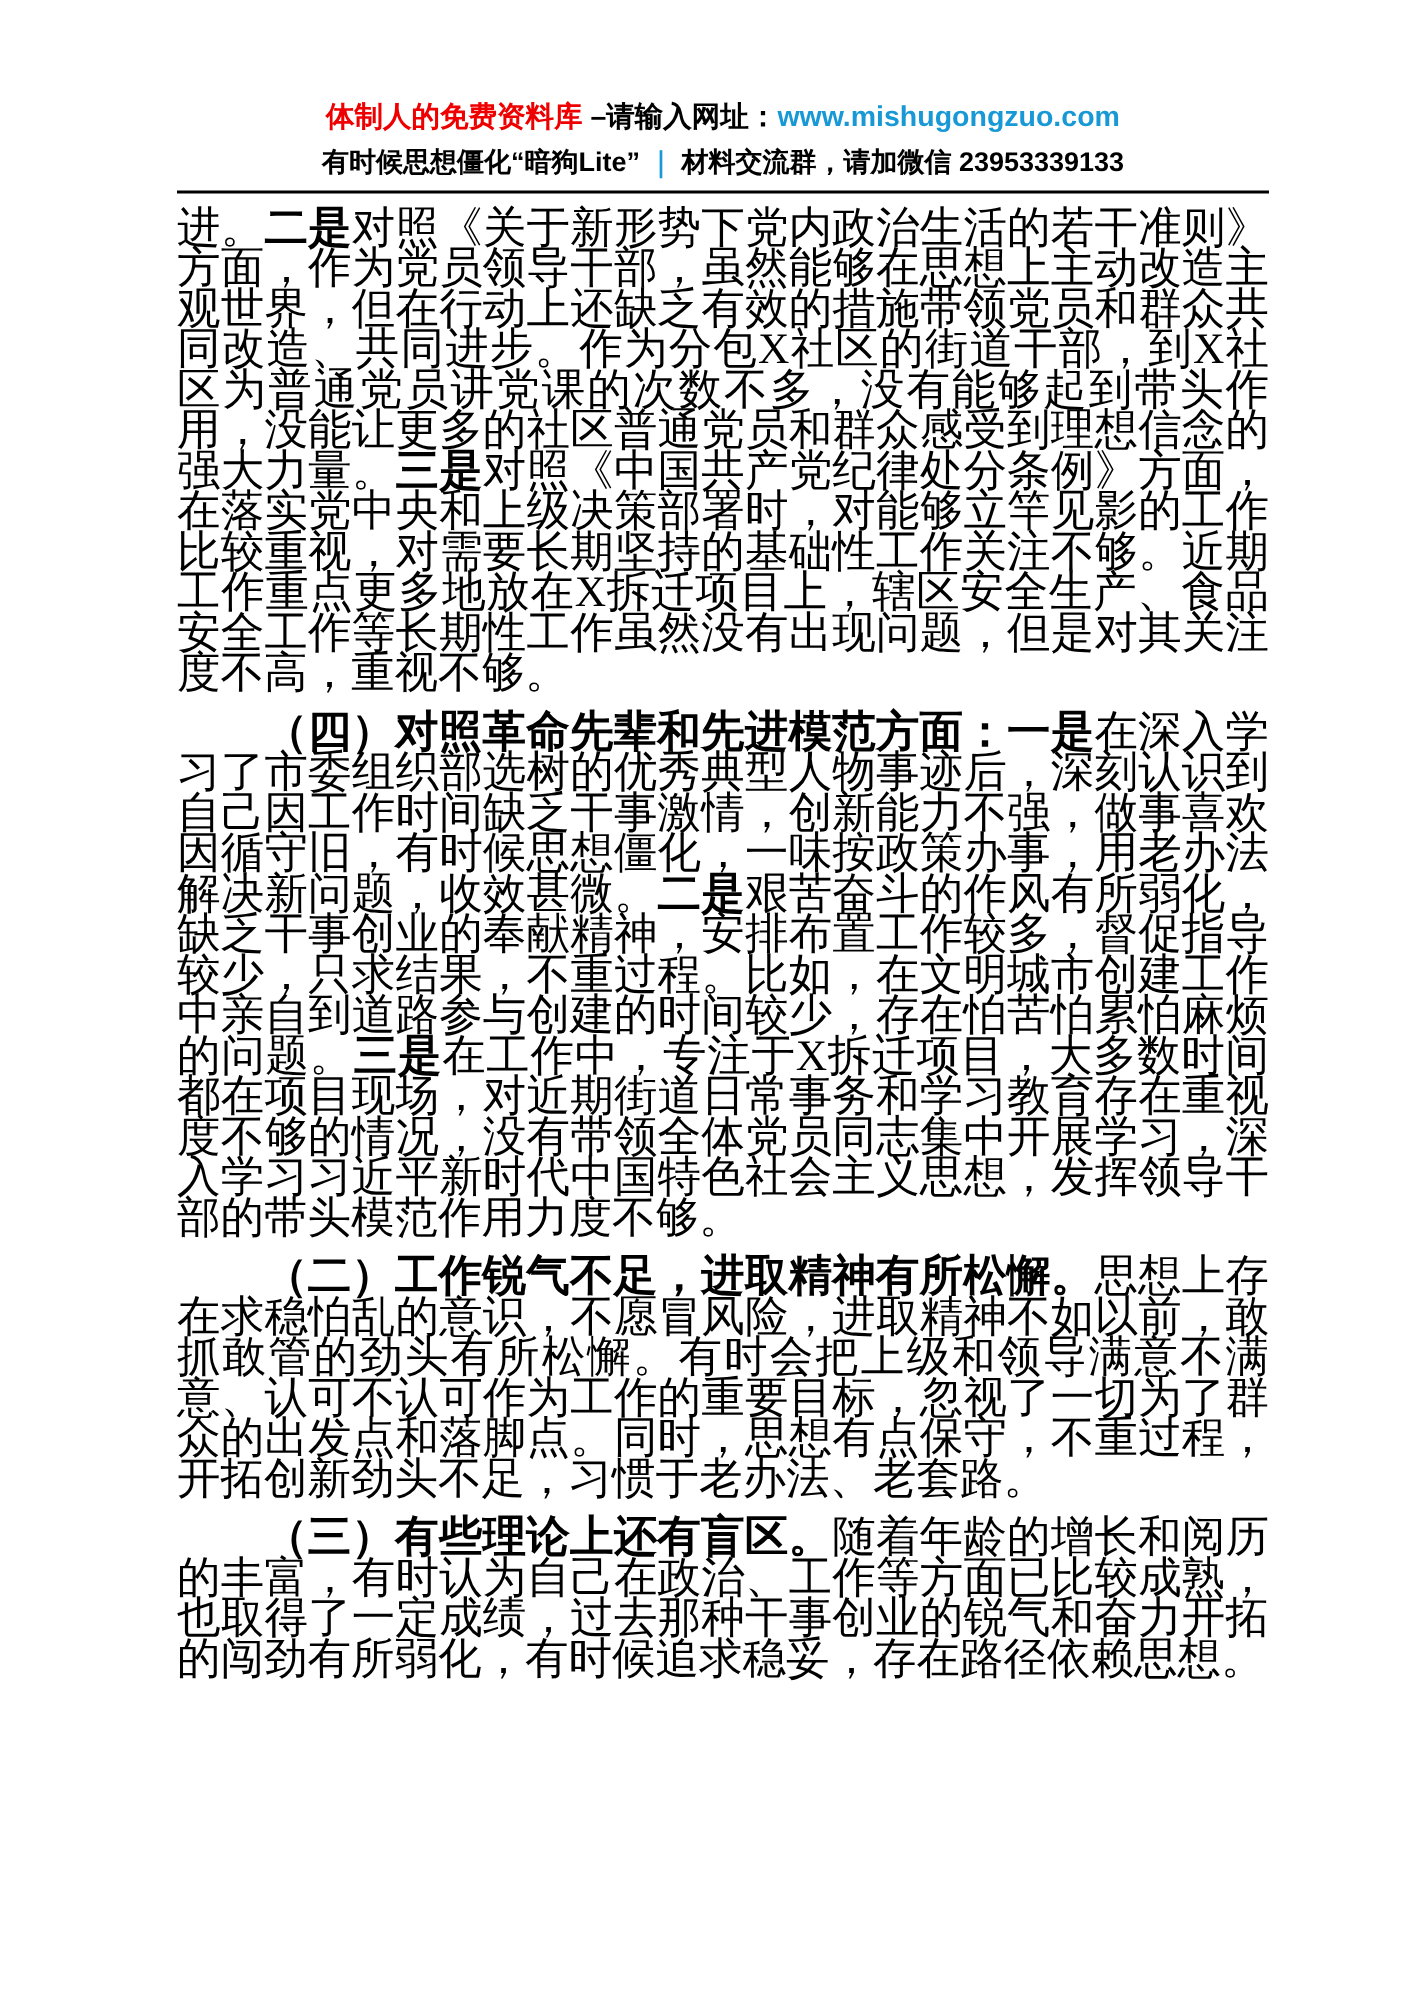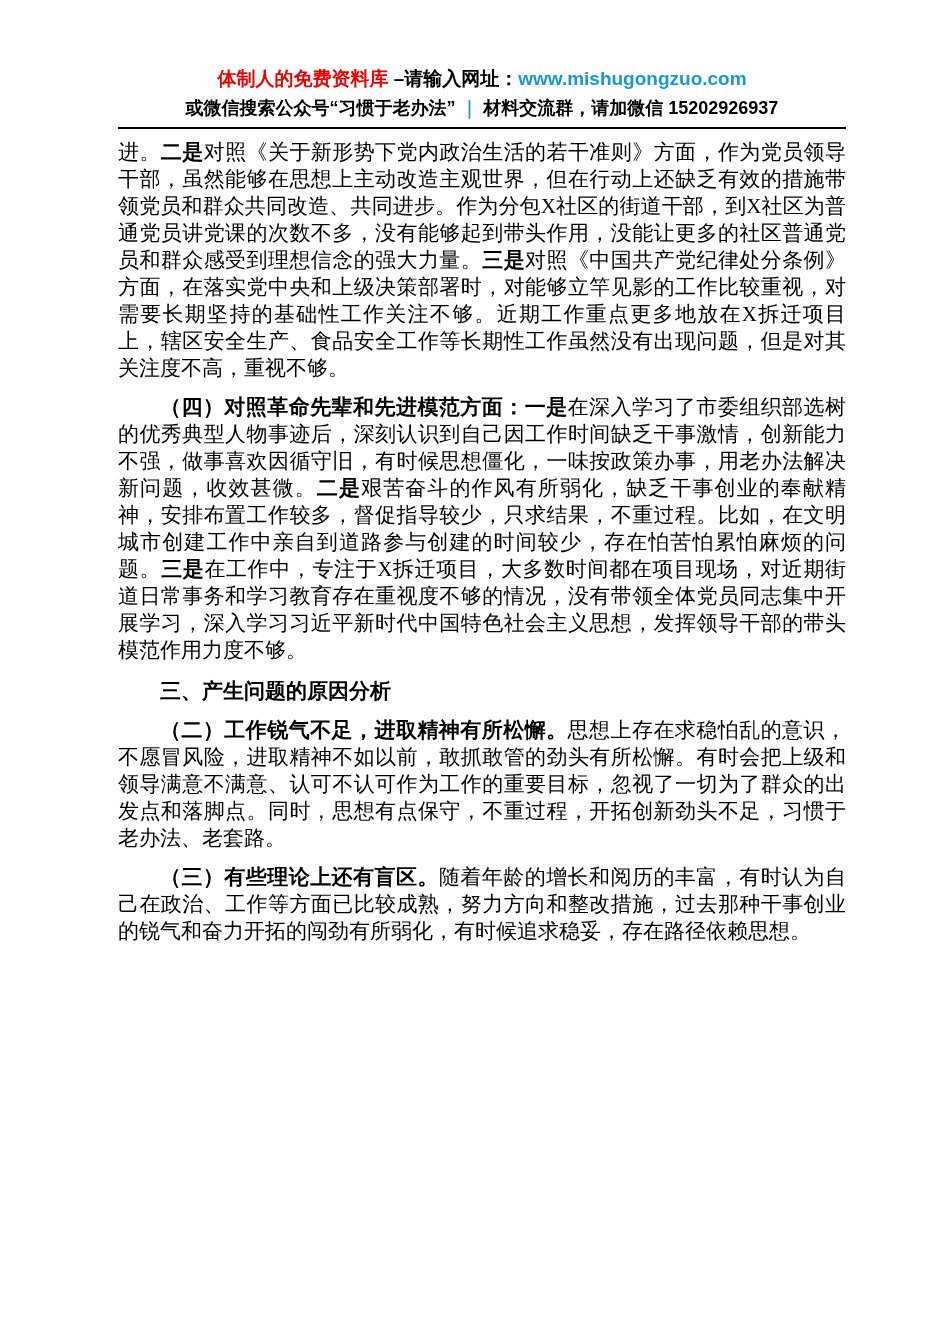--- a/index.html
+++ b/index.html
@@ -25,38 +25,37 @@
   .run.brand { color: var(--brand-red, #ee0000); }
   .run.url   { color: var(--link-blue, #1899d6); }
   .run.sep   { color: var(--link-blue, #1899d6); }
   .run.plain { color: #000000; }
   .header-rule {
     border-bottom: 2px solid var(--rule-color, #000000);
     margin-top: 5px;
   }
   .doc-body {
     margin-top: 10px;
-    font-size: 21px;
+    font-size: 29px;
     line-height: 27px;
     text-align: justify;
   }
   .para { text-indent: 2em; margin-bottom: 12px; }
   .para.continuation { text-indent: 0; }
   .para.heading { font-weight: 700; margin-top: 14px; }
   .run.bold { font-weight: 700; }
 </style>
 </head>
 <body>
 
 <div class="page">
   <div class="doc-header">
     <div class="header-line-1"><span class="run brand">体制人的免费资料库</span><span class="run plain"> –请输入网址：</span><span class="run url">www.mishugongzuo.com</span></div>
-    <div class="header-line-2"><span class="run plain">或微信搜索公众号“习惯于老办法”</span><span class="run sep"> ｜ </span><span class="run plain">材料交流群，请加微信 15202926937</span></div>
+    <div class="header-line-2"><span class="run plain">有时候思想僵化“暗狗Lite”</span><span class="run sep"> ｜ </span><span class="run plain">材料交流群，请加微信 23953339133</span></div>
     <div class="header-rule"></div>
   </div>
   <div class="doc-body">
       <p class="para continuation"><span class="run normal">进。</span><span class="run bold">二是</span><span class="run normal">对照《关于新形势下党内政治生活的若干准则》方面，作为党员领导干部，虽然能够在思想上主动改造主观世界，但在行动上还缺乏有效的措施带领党员和群众共同改造、共同进步。作为分包X社区的街道干部，到X社区为普通党员讲党课的次数不多，没有能够起到带头作用，没能让更多的社区普通党员和群众感受到理想信念的强大力量。</span><span class="run bold">三是</span><span class="run normal">对照《中国共产党纪律处分条例》方面，在落实党中央和上级决策部署时，对能够立竿见影的工作比较重视，对需要长期坚持的基础性工作关注不够。近期工作重点更多地放在X拆迁项目上，辖区安全生产、食品安全工作等长期性工作虽然没有出现问题，但是对其关注度不高，重视不够。</span></p>
       <p class="para body"><span class="run bold">（四）对照革命先辈和先进模范方面：一是</span><span class="run normal">在深入学习了市委组织部选树的优秀典型人物事迹后，深刻认识到自己因工作时间缺乏干事激情，创新能力不强，做事喜欢因循守旧，有时候思想僵化，一味按政策办事，用老办法解决新问题，收效甚微。</span><span class="run bold">二是</span><span class="run normal">艰苦奋斗的作风有所弱化，缺乏干事创业的奉献精神，安排布置工作较多，督促指导较少，只求结果，不重过程。比如，在文明城市创建工作中亲自到道路参与创建的时间较少，存在怕苦怕累怕麻烦的问题。</span><span class="run bold">三是</span><span class="run normal">在工作中，专注于X拆迁项目，大多数时间都在项目现场，对近期街道日常事务和学习教育存在重视度不够的情况，没有带领全体党员同志集中开展学习，深入学习习近平新时代中国特色社会主义思想，发挥领导干部的带头模范作用力度不够。</span></p>
-      <p class="para heading"><span class="run bold">三、产生问题的原因分析</span></p>
       <p class="para body"><span class="run bold">（二）工作锐气不足，进取精神有所松懈。</span><span class="run normal">思想上存在求稳怕乱的意识，不愿冒风险，进取精神不如以前，敢抓敢管的劲头有所松懈。有时会把上级和领导满意不满意、认可不认可作为工作的重要目标，忽视了一切为了群众的出发点和落脚点。同时，思想有点保守，不重过程，开拓创新劲头不足，习惯于老办法、老套路。</span></p>
-      <p class="para body"><span class="run bold">（三）有些理论上还有盲区。</span><span class="run normal">随着年龄的增长和阅历的丰富，有时认为自己在政治、工作等方面已比较成熟，努力方向和整改措施，过去那种干事创业的锐气和奋力开拓的闯劲有所弱化，有时候追求稳妥，存在路径依赖思想。</span></p>
+      <p class="para body"><span class="run bold">（三）有些理论上还有盲区。</span><span class="run normal">随着年龄的增长和阅历的丰富，有时认为自己在政治、工作等方面已比较成熟，也取得了一定成绩，过去那种干事创业的锐气和奋力开拓的闯劲有所弱化，有时候追求稳妥，存在路径依赖思想。</span></p>
     </div>
 </div>
 
 </body></html>

